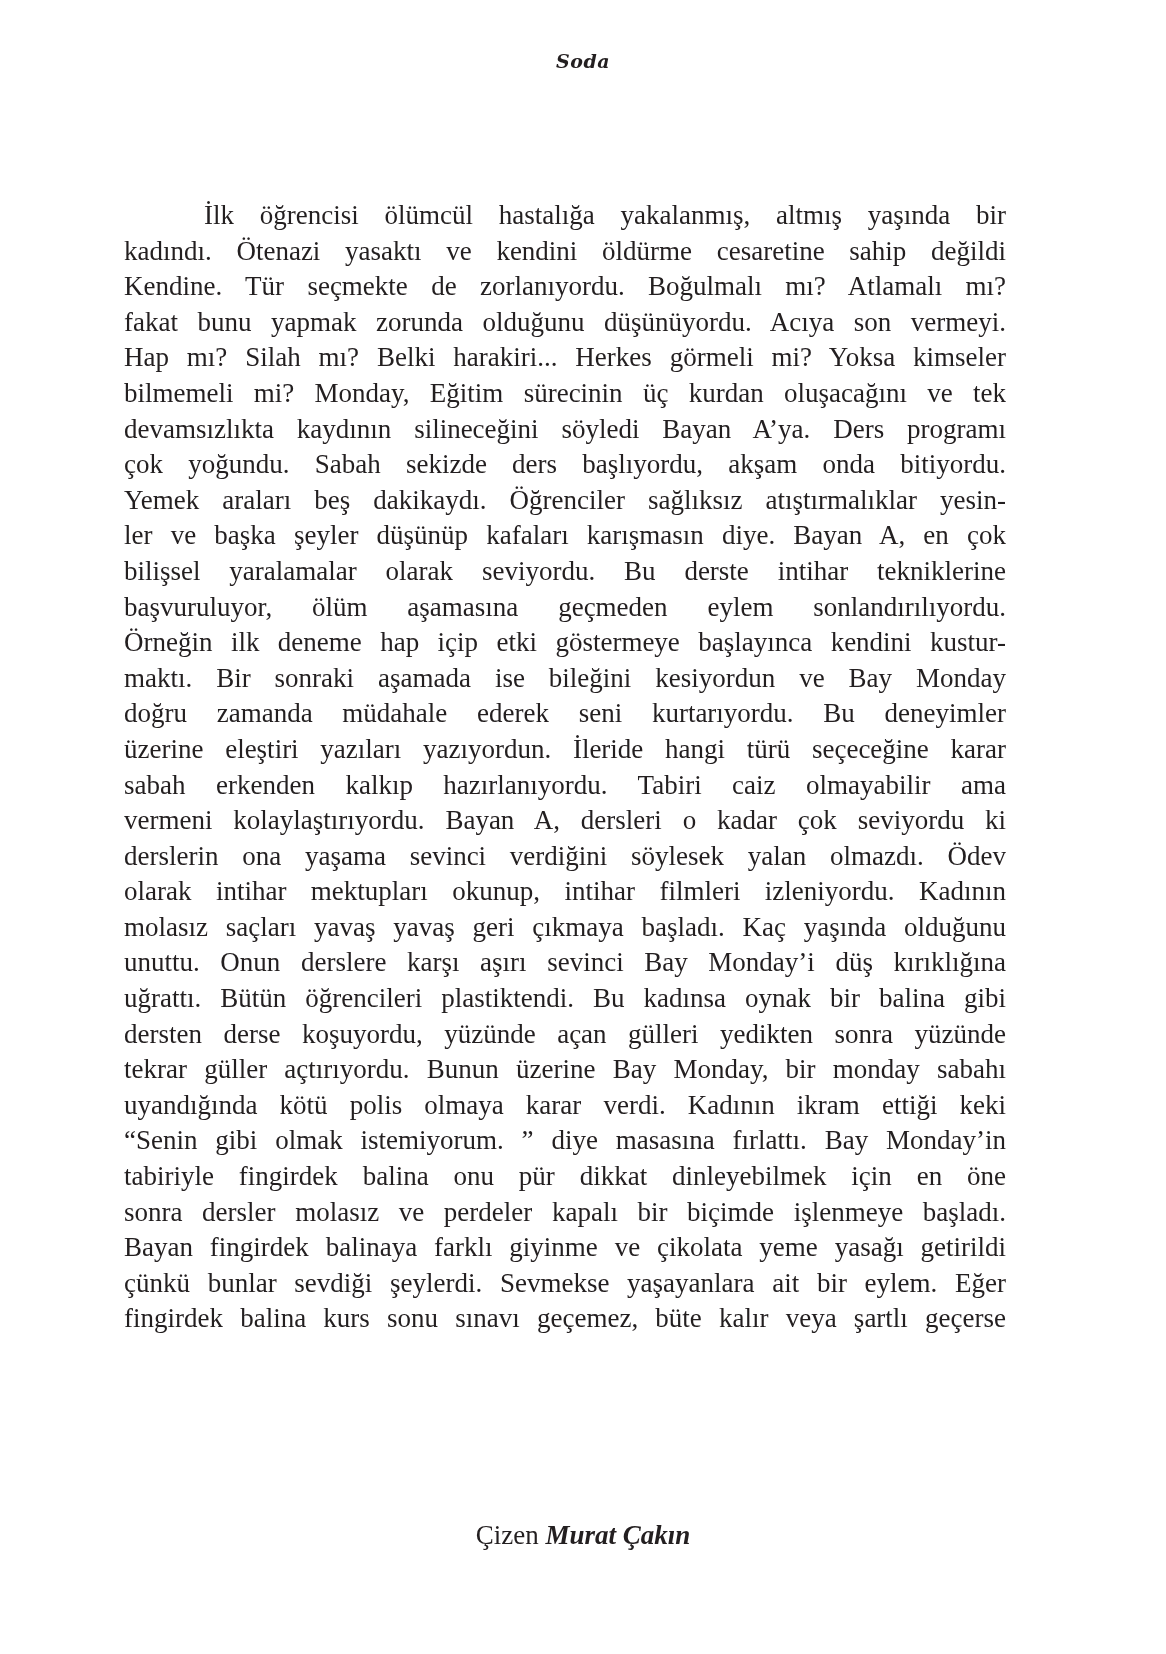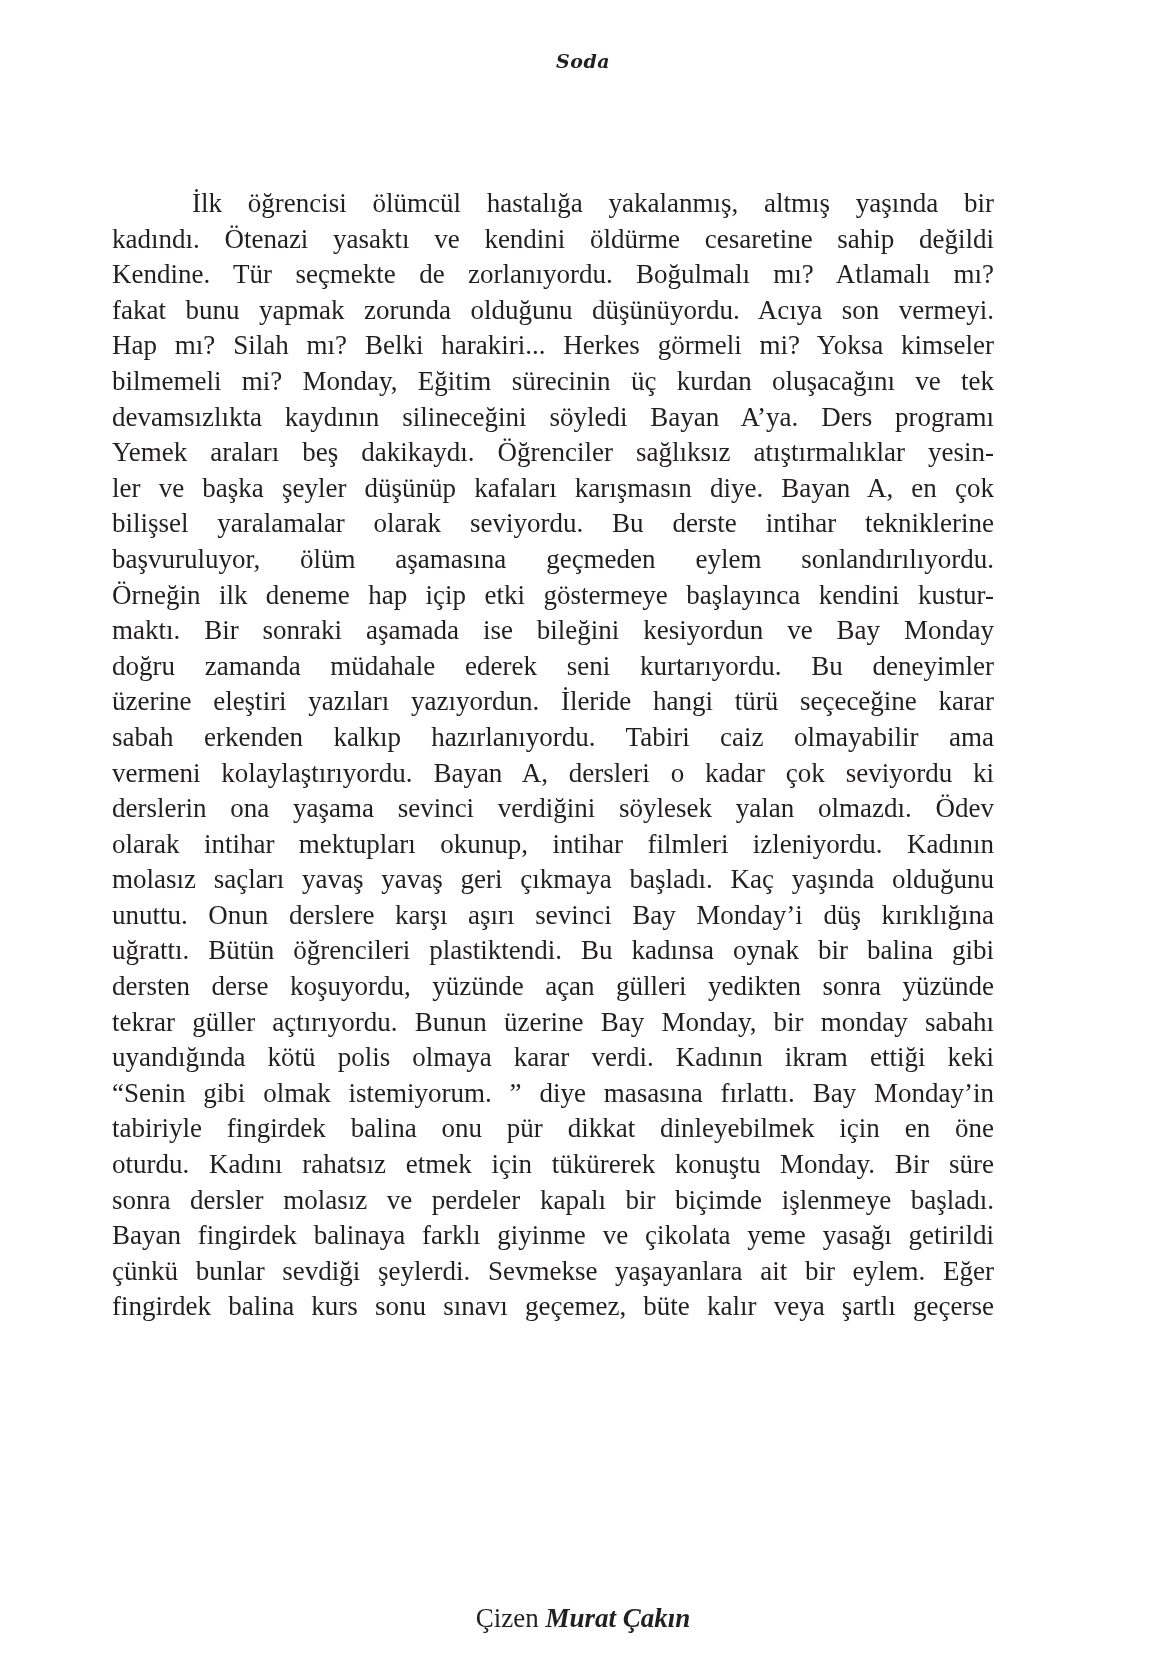--- a/index.html
+++ b/index.html
@@ -32,38 +32,38 @@
     top: 182px;
     left: 108px;
     width: 882px;
     font-family: "Liberation Serif", serif;
     font-size: 27px;
     line-height: 35.6px;
     text-align: justify;
     text-align-last: left;
     hyphens: manual;
     color: #231f20;
-    margin: 4px;
+    margin: 16px;
   }
   .body-text .indent {
     display: inline-block;
     width: 80px;
   }
   .line {
     display: block;
     text-align: justify;
     text-align-last: justify;
     white-space: nowrap;
   }
   .line.last {
     text-align-last: left;
   }
   .credit {
     position: absolute;
-    top: 1603px;
+    top: 1520px;
     left: 0;
     width: 1166px;
     text-align: center;
     font-family: "Liberation Serif", serif;
     font-size: 27px;
     color: #231f20;
   }
   .credit .role {
     font-weight: normal;
   }
@@ -78,41 +78,41 @@
 <div class="running-head">Soda</div>
 
 <div class="body-text">
   <span class="line"><span class="indent"></span><span>İlk öğrencisi ölümcül hastalığa yakalanmış, altmış yaşında bir</span></span>
   <span class="line">kadındı. Ötenazi yasaktı ve kendini öldürme cesaretine sahip değildi</span>
   <span class="line">Kendine. Tür seçmekte de zorlanıyordu. Boğulmalı mı? Atlamalı mı?</span>
   <span class="line">fakat bunu yapmak zorunda olduğunu düşünüyordu. Acıya son vermeyi.</span>
   <span class="line">Hap mı? Silah mı? Belki harakiri... Herkes görmeli mi? Yoksa kimseler</span>
   <span class="line">bilmemeli mi? Monday, Eğitim sürecinin üç kurdan oluşacağını ve tek</span>
   <span class="line">devamsızlıkta kaydının silineceğini söyledi Bayan A’ya. Ders programı</span>
+  <span class="line">çok yoğundu. Sabah sekizde ders başlıyordu, akşam onda bitiyordu.</span>
   <span class="line">Yemek araları beş dakikaydı. Öğrenciler sağlıksız atıştırmalıklar yesin-</span>
   <span class="line">ler ve başka şeyler düşünüp kafaları karışmasın diye. Bayan A, en çok</span>
   <span class="line">bilişsel yaralamalar olarak seviyordu. Bu derste intihar tekniklerine</span>
   <span class="line">başvuruluyor, ölüm aşamasına geçmeden eylem sonlandırılıyordu.</span>
   <span class="line">Örneğin ilk deneme hap içip etki göstermeye başlayınca kendini kustur-</span>
   <span class="line">maktı. Bir sonraki aşamada ise bileğini kesiyordun ve Bay Monday</span>
   <span class="line">doğru zamanda müdahale ederek seni kurtarıyordu. Bu deneyimler</span>
   <span class="line">üzerine eleştiri yazıları yazıyordun. İleride hangi türü seçeceğine karar</span>
   <span class="line">sabah erkenden kalkıp hazırlanıyordu. Tabiri caiz olmayabilir ama</span>
   <span class="line">vermeni kolaylaştırıyordu. Bayan A, dersleri o kadar çok seviyordu ki</span>
   <span class="line">derslerin ona yaşama sevinci verdiğini söylesek yalan olmazdı. Ödev</span>
   <span class="line">olarak intihar mektupları okunup, intihar filmleri izleniyordu. Kadının</span>
   <span class="line">molasız saçları yavaş yavaş geri çıkmaya başladı. Kaç yaşında olduğunu</span>
   <span class="line">unuttu. Onun derslere karşı aşırı sevinci Bay Monday’i düş kırıklığına</span>
   <span class="line">uğrattı. Bütün öğrencileri plastiktendi. Bu kadınsa oynak bir balina gibi</span>
   <span class="line">dersten derse koşuyordu, yüzünde açan gülleri yedikten sonra yüzünde</span>
   <span class="line">tekrar güller açtırıyordu. Bunun üzerine Bay Monday, bir monday sabahı</span>
   <span class="line">uyandığında kötü polis olmaya karar verdi. Kadının ikram ettiği keki</span>
   <span class="line">“Senin gibi olmak istemiyorum. ” diye masasına fırlattı. Bay Monday’in</span>
   <span class="line">tabiriyle fingirdek balina onu pür dikkat dinleyebilmek için en öne</span>
-  <span class="line">oturdu. Kadını rahatsız etmek için tükürerek konuştu Monday. Bir süre</span>
   <span class="line">sonra dersler molasız ve perdeler kapalı bir biçimde işlenmeye başladı.</span>
   <span class="line">Bayan fingirdek balinaya farklı giyinme ve çikolata yeme yasağı getirildi</span>
   <span class="line">çünkü bunlar sevdiği şeylerdi. Sevmekse yaşayanlara ait bir eylem. Eğer</span>
   <span class="line">fingirdek balina kurs sonu sınavı geçemez, büte kalır veya şartlı geçerse</span>
 </div>
 
 <div class="credit">
   <span class="role">Çizen</span>
   <span class="name">Murat Çakın</span>
 </div>

